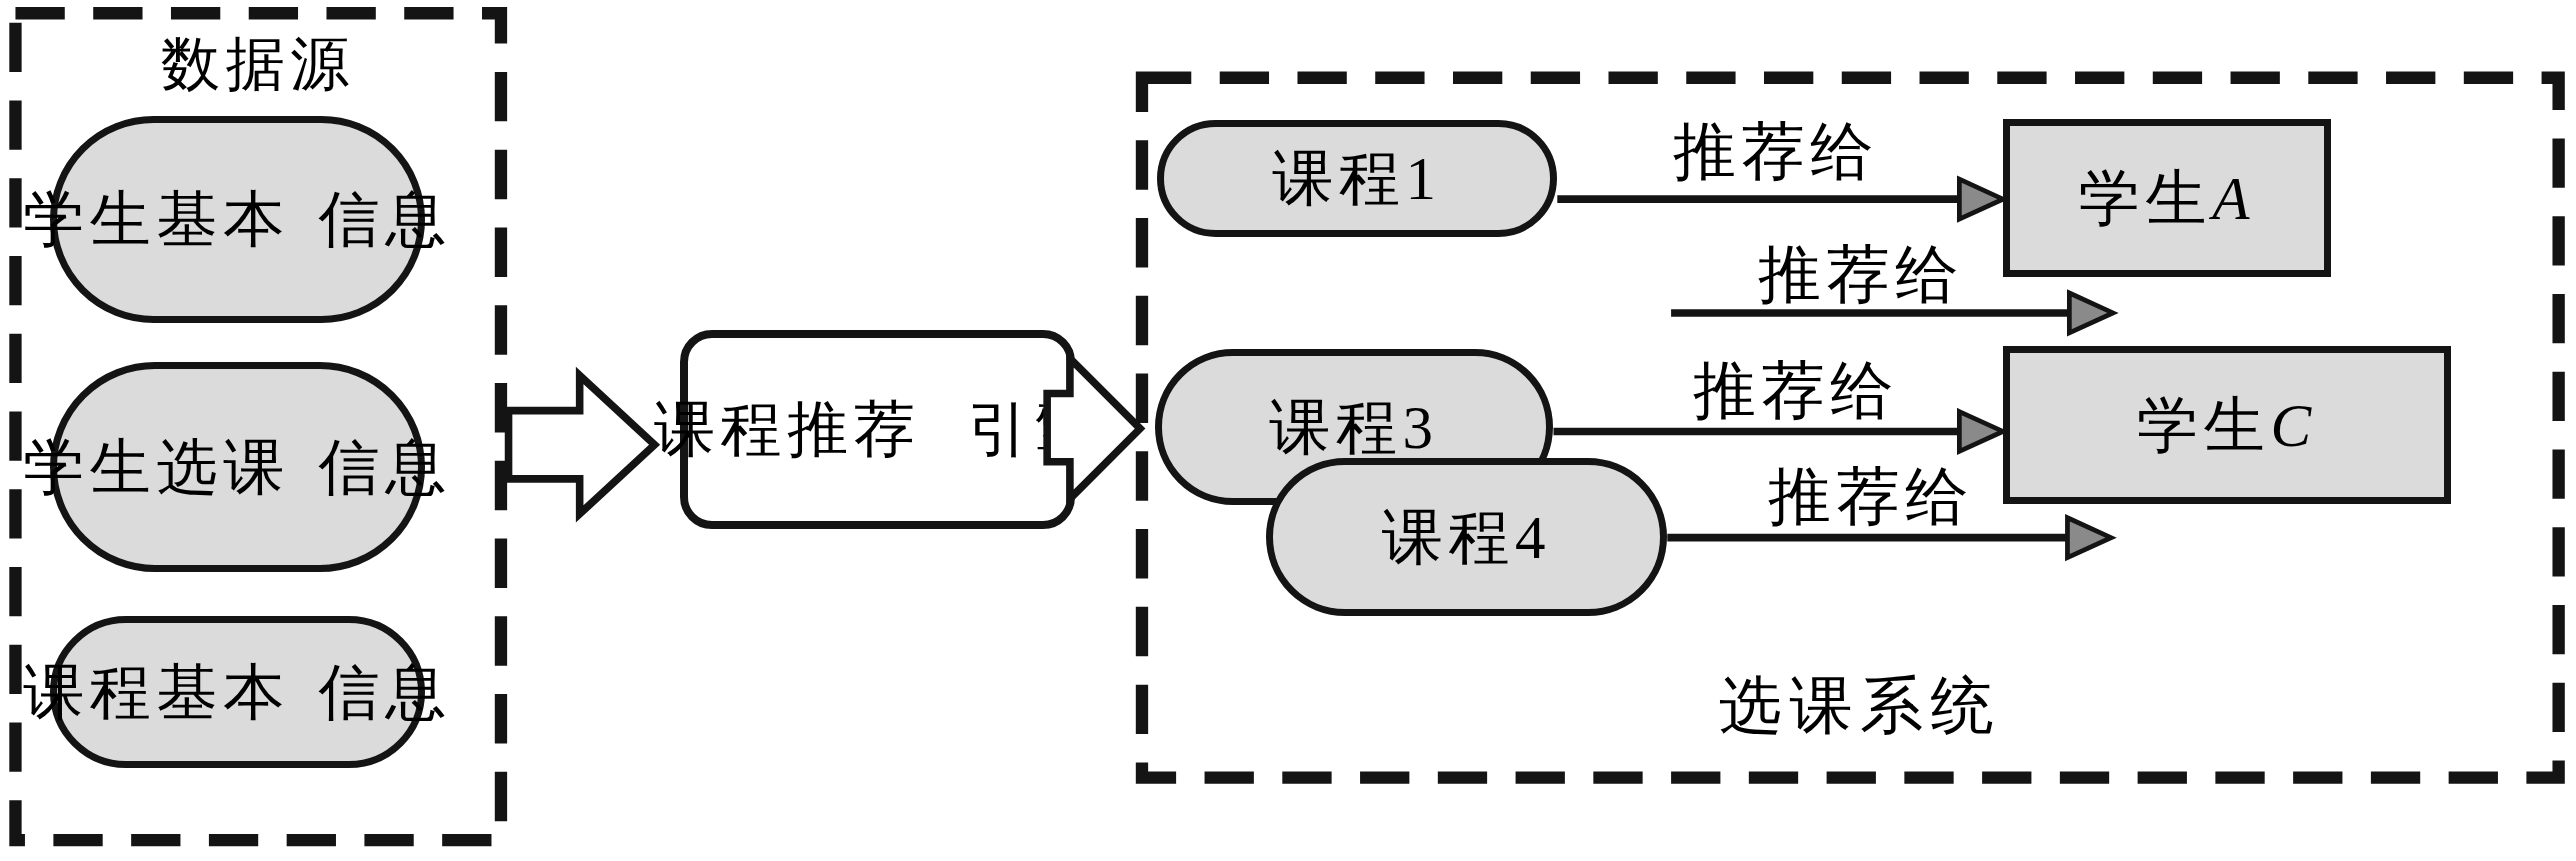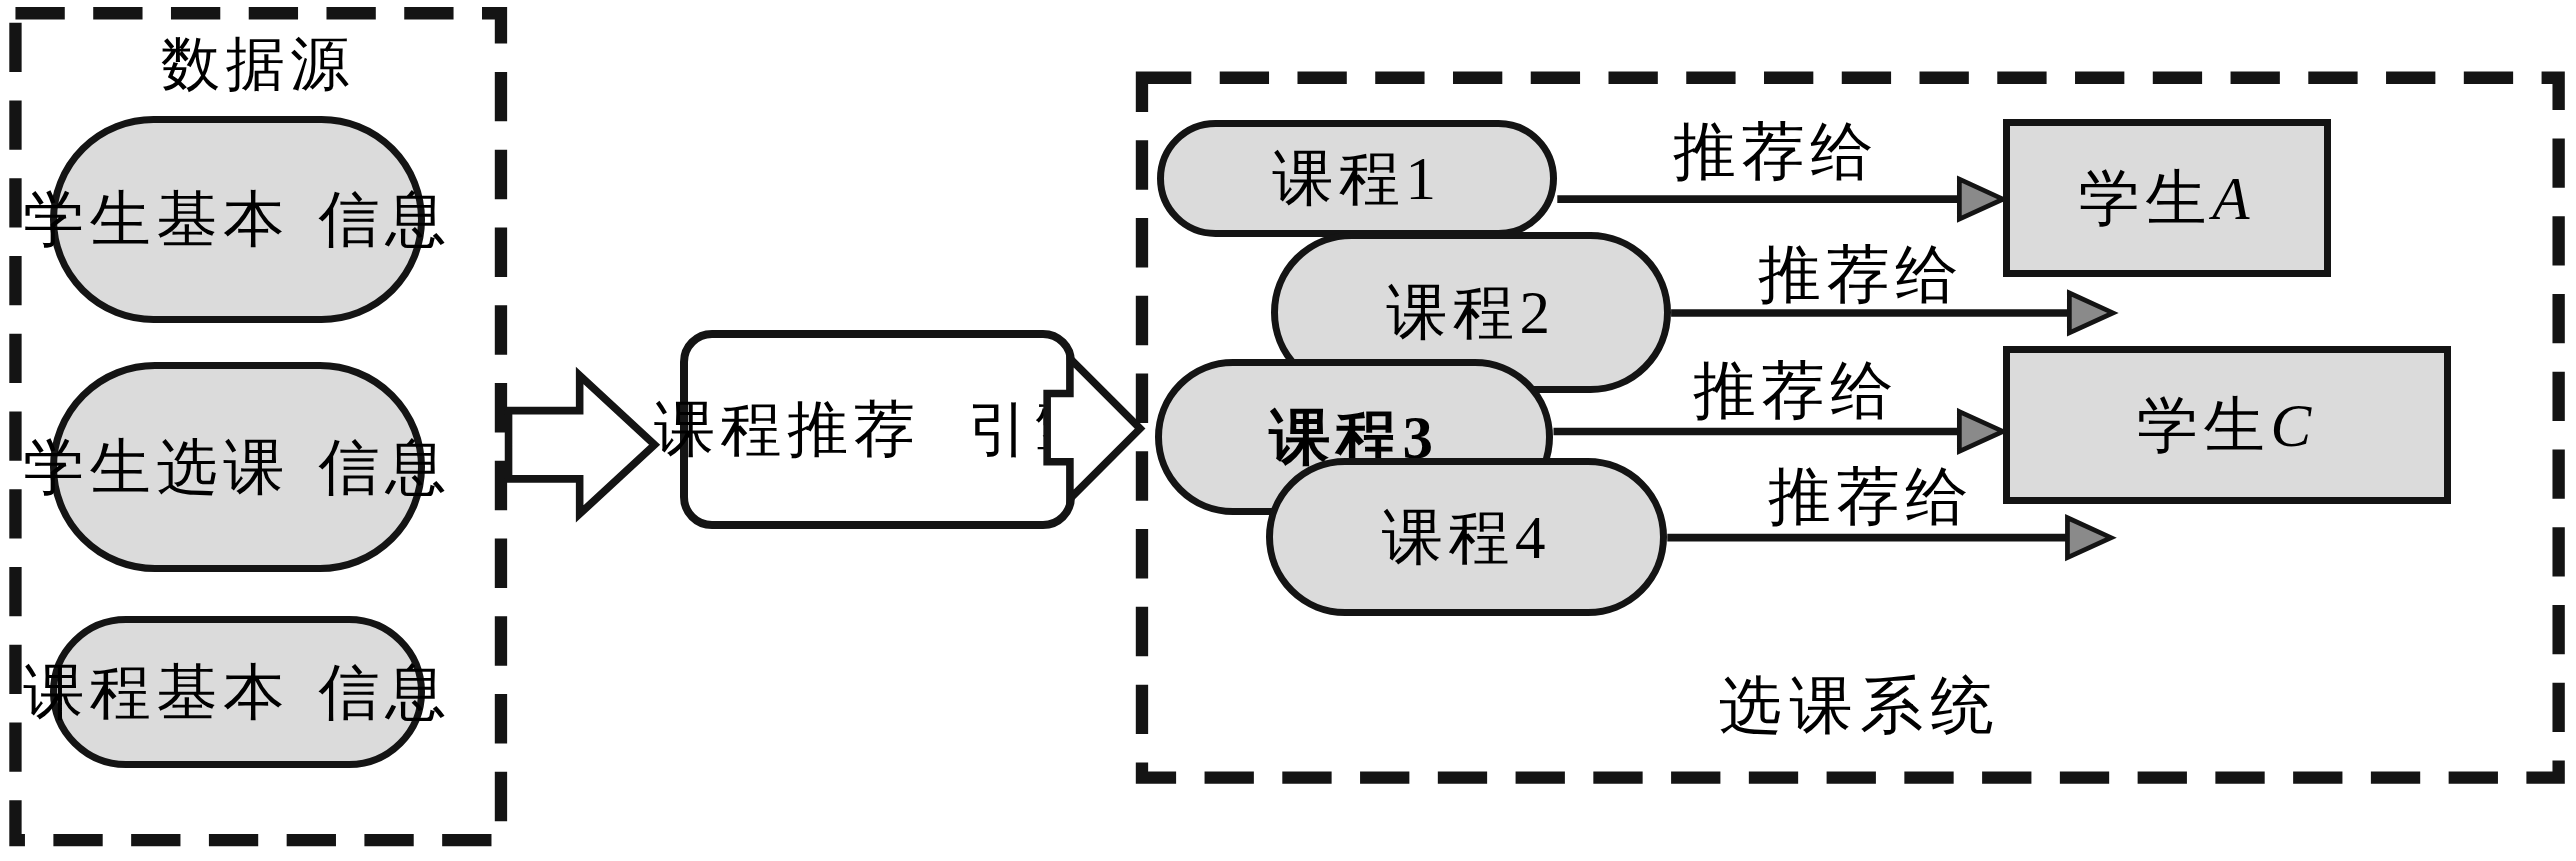--- a/index.html
+++ b/index.html
@@ -64,24 +64,21 @@
   </div>
 
   <div class="node engine gap50" style="left:680px;top:330px;width:395px;height:199px;">
     <div class="tline">课程推荐</div>
     <div class="tline">引擎</div>
   </div>
 
   <div class="node stadium" style="left:1157px;top:120px;width:400px;height:117px;border-radius:66px;">
     <div class="tline">课程1</div>
   </div>
-  <div class="node stadium" style="left:1271px;top:232px;width:400px;height:161px;border-radius:85px;">
-    <div class="tline">课程2</div>
-  </div>
-  <div class="node stadium" style="left:1155px;top:359px;width:398px;height:156px;border-radius:83px;font-weight:bold;">
+  <div class="node stadium" style="left:1155px;top:349px;width:398px;height:156px;border-radius:83px;">
     <div class="tline">课程3</div>
   </div>
   <div class="node stadium" style="left:1266px;top:458px;width:401px;height:158px;border-radius:83px;">
     <div class="tline">课程4</div>
   </div>
 
   <div class="node" style="left:2003px;top:119px;width:328px;height:158px;">
     <div class="tline"><span>学生</span><span class="ital">A</span></div>
   </div>
   <div class="node" style="left:2003px;top:346px;width:448px;height:158px;">

